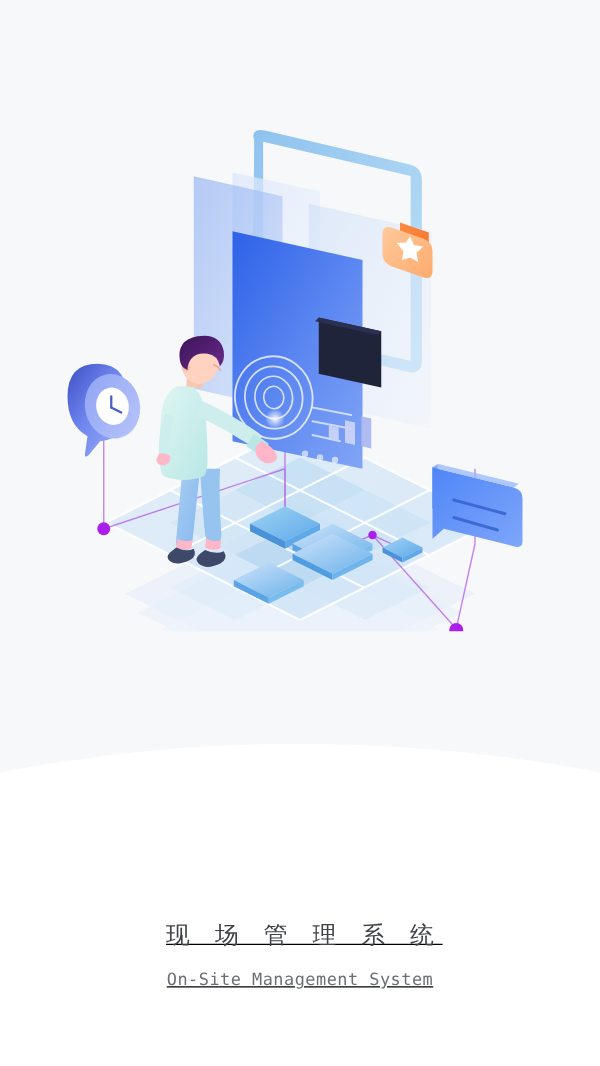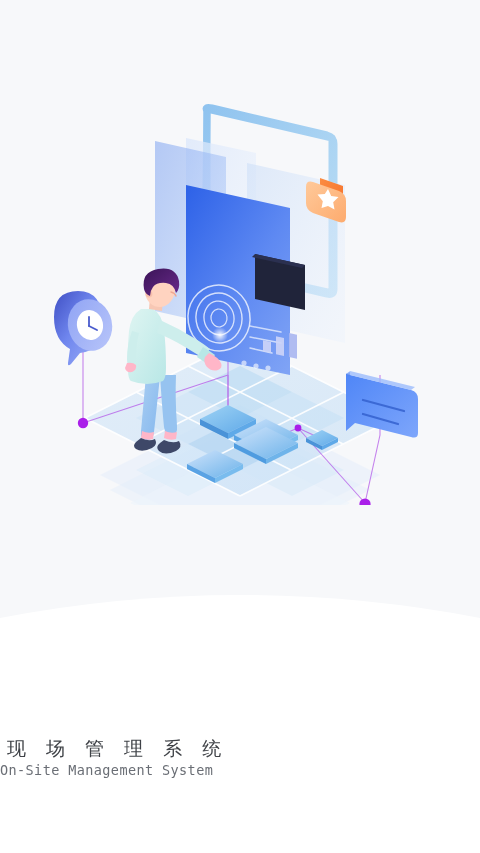--- a/index.html
+++ b/index.html
@@ -34,33 +34,34 @@
     left: 0;
     top: 75px;
     width: 480px;
     height: 430px;
   }
   .caption {
     position: absolute;
     left: 0;
     top: 735px;
     width: 480px;
-    text-align: left;
+    text-align: center;
+    text-decoration: underline;
   }
   .title-cn {
     font-size: 19px;
     line-height: 26px;
     letter-spacing: 7px;
     color: #3f4247;
     font-family: "DejaVu Sans", "Liberation Sans", sans-serif;
     text-indent: 7px;
     font-weight: 400;
   }
   .title-en {
-    margin-top: 0;
+    margin-top: 14px;
     font-size: 13.5px;
     line-height: 18px;
     letter-spacing: 0.4px;
     color: #6a6e75;
     font-family: "DejaVu Sans Mono", "Liberation Mono", monospace;
   }
 </style>
 </head>
 <body>
 

